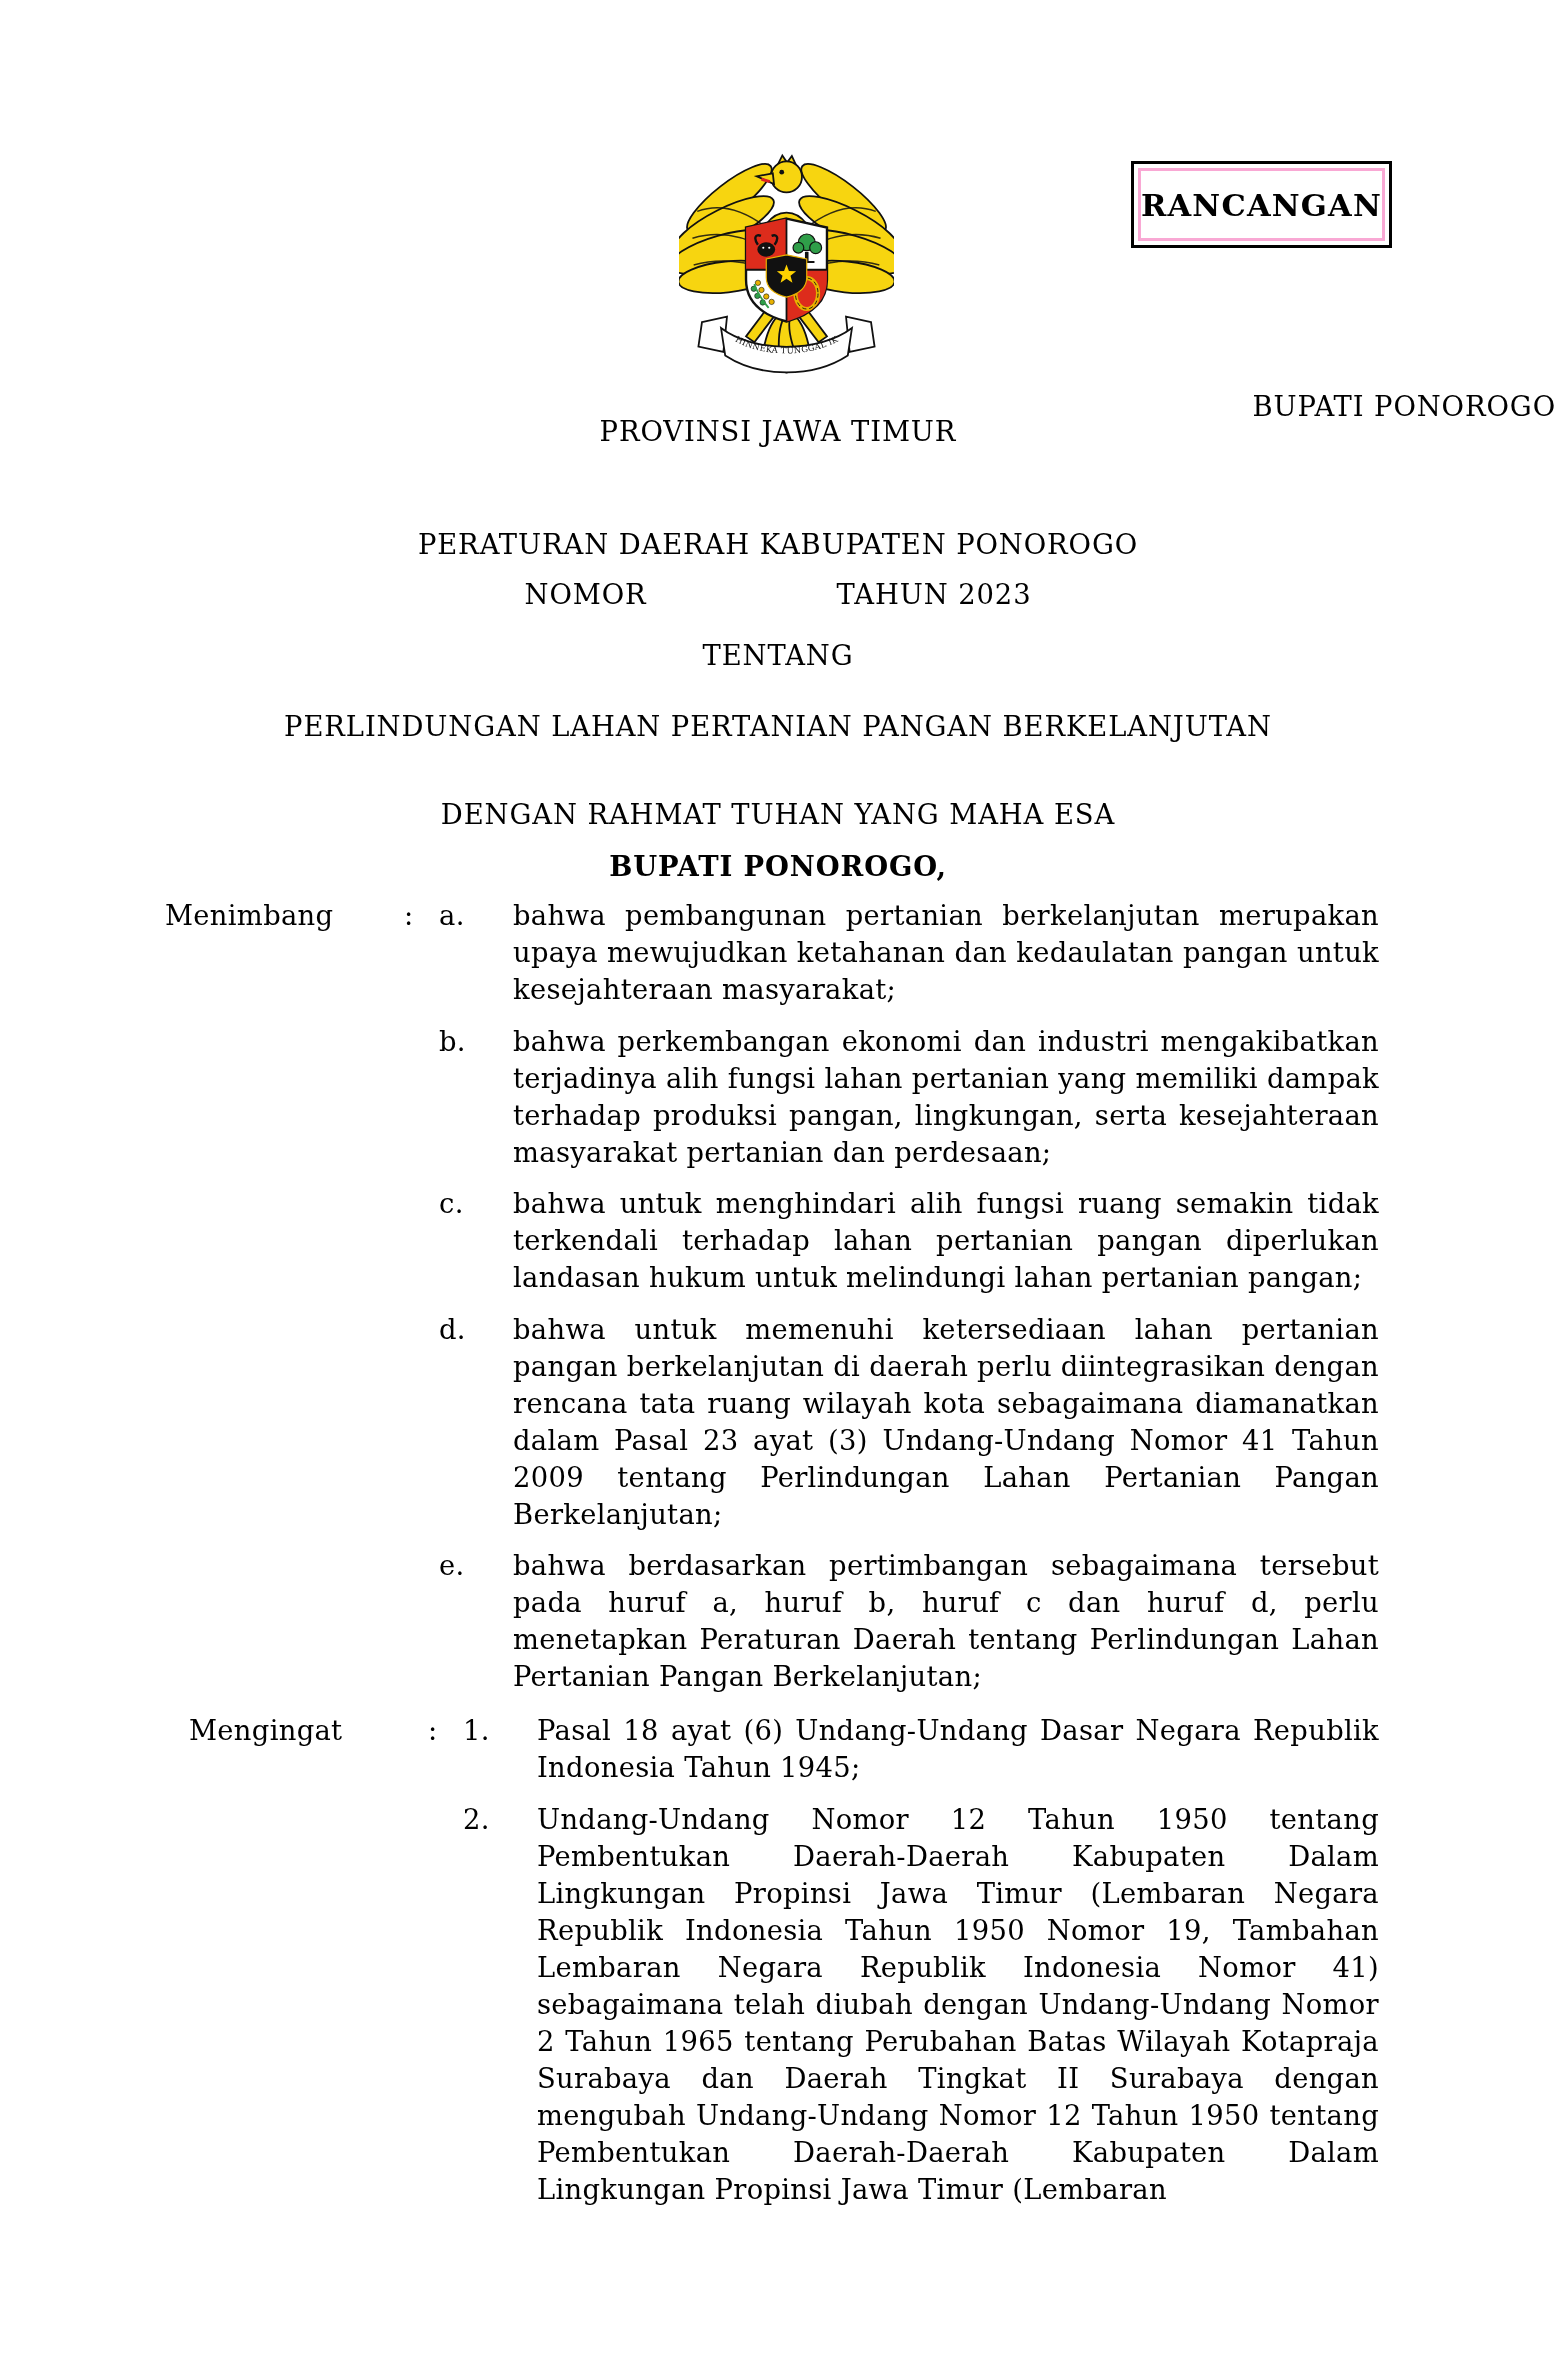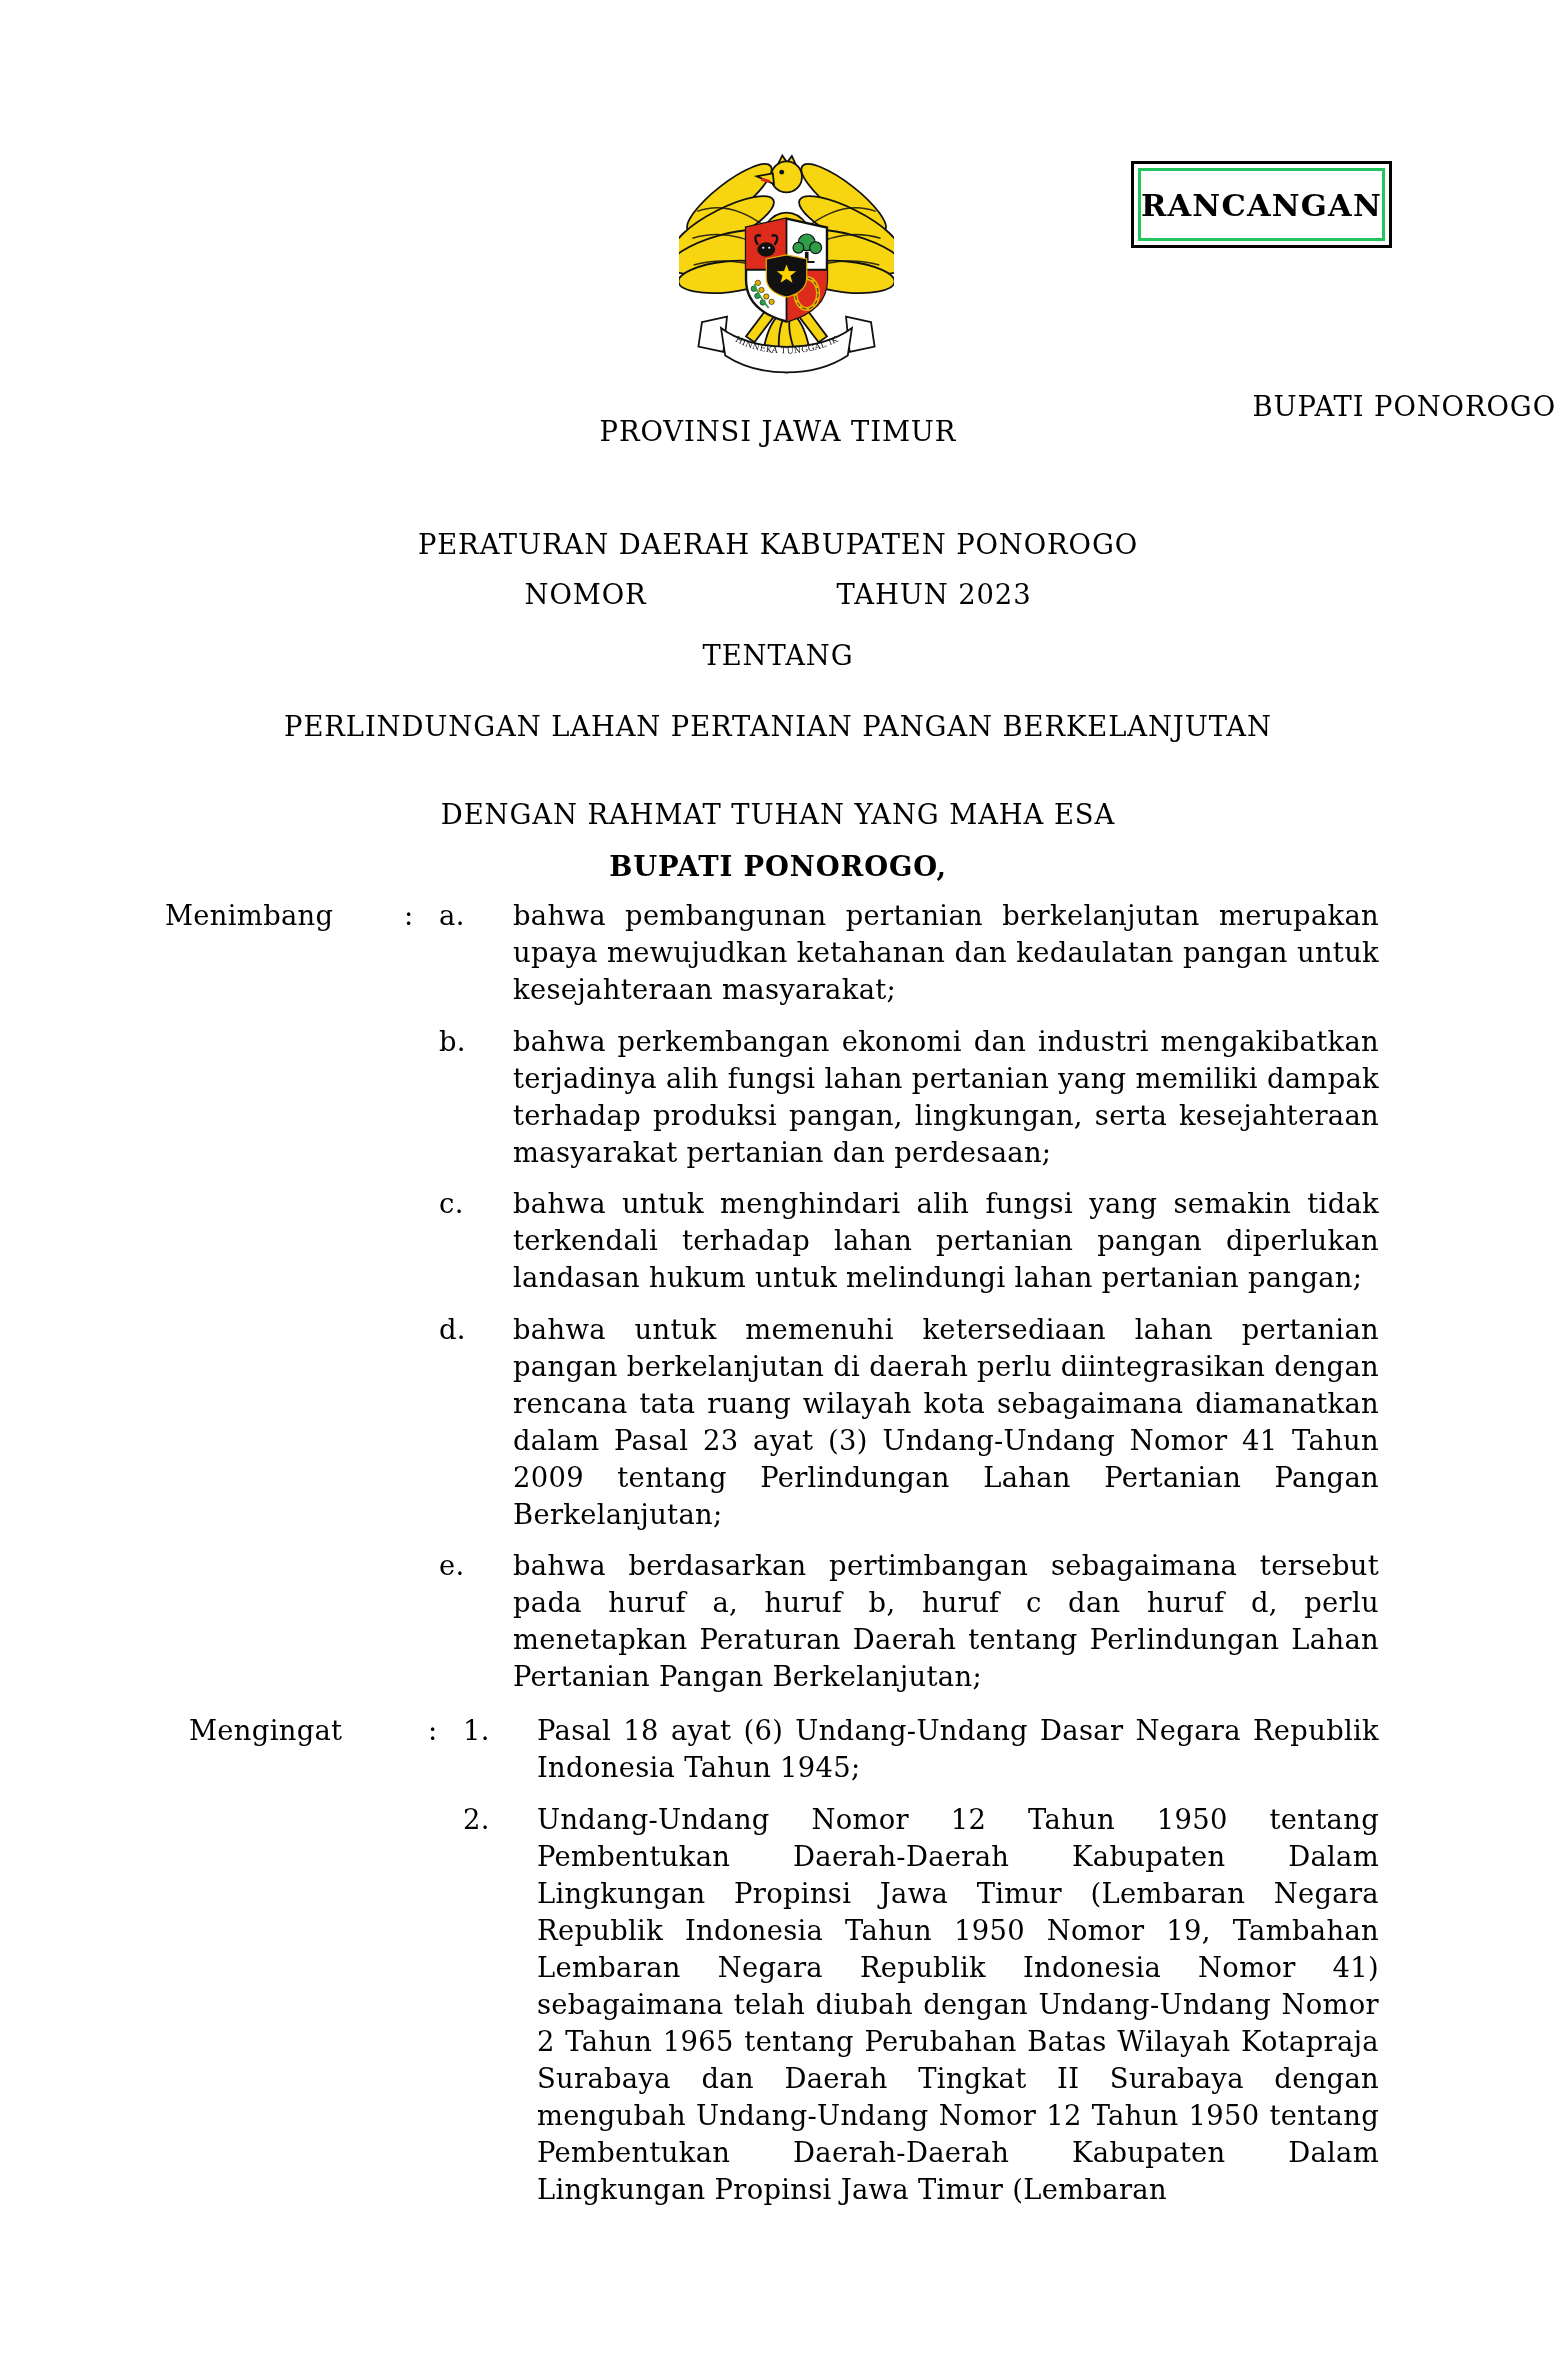--- a/index.html
+++ b/index.html
@@ -20,21 +20,21 @@
     top: 161px;
     width: 261px;
     height: 87px;
     border: 3.7px solid #000;
     box-sizing: border-box;
     padding: 4.3px;
   }
   .stamp-inner {
     width: 100%;
     height: 100%;
-    border: 3px solid #22c55e;
+    border: 3px solid #f9a8d4;
     box-sizing: border-box;
     display: flex;
     align-items: center;
     justify-content: center;
     text-align: center;
   }
   .stamp-text {
     font-weight: 700;
     font-size: 30.5px;
     letter-spacing: 1.2px;
@@ -235,21 +235,21 @@
         <div class="clause-item">
           <div class="item-marker">a.</div>
           <div class="item-text">bahwa pembangunan pertanian berkelanjutan merupakan upaya mewujudkan ketahanan dan kedaulatan pangan untuk kesejahteraan masyarakat;</div>
         </div>
         <div class="clause-item">
           <div class="item-marker">b.</div>
           <div class="item-text">bahwa perkembangan ekonomi dan industri mengakibatkan terjadinya alih fungsi lahan pertanian yang memiliki dampak terhadap produksi pangan, lingkungan, serta kesejahteraan masyarakat pertanian dan perdesaan;</div>
         </div>
         <div class="clause-item">
           <div class="item-marker">c.</div>
-          <div class="item-text">bahwa untuk menghindari alih fungsi yang semakin tidak terkendali terhadap lahan pertanian pangan diperlukan landasan hukum untuk melindungi lahan pertanian pangan;</div>
+          <div class="item-text">bahwa untuk menghindari alih fungsi ruang semakin tidak terkendali terhadap lahan pertanian pangan diperlukan landasan hukum untuk melindungi lahan pertanian pangan;</div>
         </div>
         <div class="clause-item">
           <div class="item-marker">d.</div>
           <div class="item-text">bahwa untuk memenuhi ketersediaan lahan pertanian pangan berkelanjutan di daerah perlu diintegrasikan dengan rencana tata ruang wilayah kota sebagaimana diamanatkan dalam Pasal 23 ayat (3) Undang-Undang Nomor 41 Tahun 2009 tentang Perlindungan Lahan Pertanian Pangan Berkelanjutan;</div>
         </div>
         <div class="clause-item">
           <div class="item-marker">e.</div>
           <div class="item-text">bahwa berdasarkan pertimbangan sebagaimana tersebut pada huruf a, huruf b, huruf c dan huruf d, perlu menetapkan Peraturan Daerah tentang Perlindungan Lahan Pertanian Pangan Berkelanjutan;</div>
         </div>
       </div>

